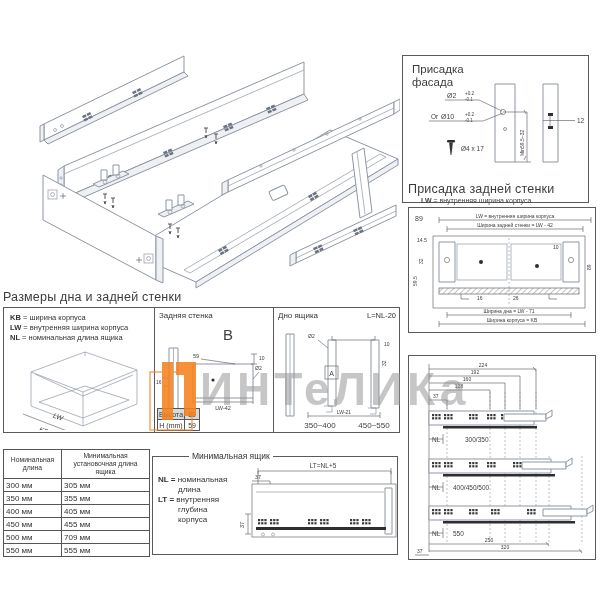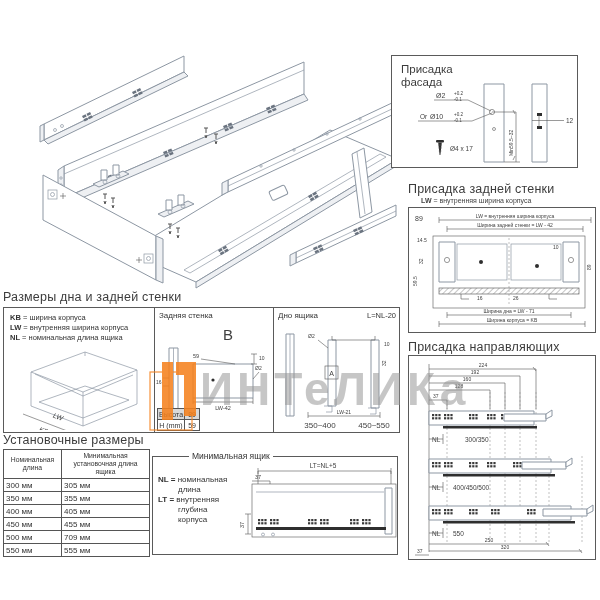--- a/index.html
+++ b/index.html
@@ -145,21 +145,21 @@
       <use href="#slots" transform="translate(345,210) rotate(-25)"></use>
     </g>
 
     <g>
       <rect class="part" x="262" y="168" width="17" height="10" rx="2" transform="rotate(-25 270 173)"></rect>
     </g>
     <use href="#scrw" transform="translate(198,108)"></use>
     <use href="#scrw" transform="translate(208,114)"></use>
   </svg>
 
-  <div class="panel" style="left:391px;top:55px;width:187px;height:113px">
+  <div class="panel" style="left:402px;top:55px;width:187px;height:148px">
     <div class="abs" style="left:9px;top:7px;font-size:11.5px;line-height:13px;color:#3c3c3c">
       <div>Присадка</div>
       <div>фасада</div>
     </div>
     <svg class="abs" style="left:0;top:0" width="185" height="119" viewBox="0 0 185 119">
       <rect class="part" x="92" y="28" width="20" height="78"></rect>
       <rect class="part" x="140" y="28" width="15" height="78"></rect>
       <circle class="dim" cx="100" cy="56" r="2.6"></circle>
       <circle class="dim" cx="102" cy="73" r="1.5"></circle>
 
@@ -314,21 +314,20 @@
         <text class="t7" x="57.5" y="67.5" text-anchor="middle">A</text>
         <path class="thin" d="M50,98 h8 v6 h-6 M94,100 h8 v6 h-6"></path>
         <path class="dim" d="M34,104 V110 M106,104 V110 M34,108 H106"></path>
         <text class="t5" x="70" y="106" text-anchor="middle">LW-21</text>
         <text class="t8" x="46" y="120" text-anchor="middle">350~400</text>
         <text class="t8" x="100" y="120" text-anchor="middle">450~550</text>
       </svg>
     </div>
   </div>
 
-  <div class="abs sect-title" style="left:3px;top:433px">Установочные размеры</div>
   <table class="inst abs" style="left:3px;top:449px">
     <thead>
       <tr>
         <th style="width:58px">Номинальная длина</th>
         <th style="width:88px">Минимальная установочная длина ящика</th>
       </tr>
     </thead>
     <tbody>
         <tr>
           <td>300 мм</td>
@@ -391,21 +390,20 @@
       <use href="#pfs" x="197" y="62"></use>
         <use href="#pfs" x="209" y="62"></use>
       <rect class="dark" x="103" y="70" width="130" height="3"></rect>
       <circle class="thin" cx="110" cy="77.5" r="1.5"></circle>
         <circle class="thin" cx="120" cy="77.5" r="1.5"></circle>
       <path class="dim" d="M95,57 V77 M92,57 h6 M92,77 h6"></path>
       <text class="t55" transform="rotate(-90 91 71)" x="91" y="71">37</text>
     </svg>
   </div>
 
-  <div class="abs sect-title" style="left:408px;top:340px">Присадка направляющих</div>
   <div class="panel" style="left:408px;top:355px;width:188px;height:205px">
     <svg width="186" height="203" viewBox="0 0 186 203">
       <defs>
         <g id="pf" fill="#3a3a3a">
           <rect width="2.2" height="2.2"></rect>
             <rect x="3.2" width="2.2" height="2.2"></rect>
             <rect x="6.4" width="2.2" height="2.2"></rect>
           <rect y="3.2" width="2.2" height="2.2"></rect>
             <rect x="3.2" y="3.2" width="2.2" height="2.2"></rect>
             <rect x="6.4" y="3.2" width="2.2" height="2.2"></rect>

